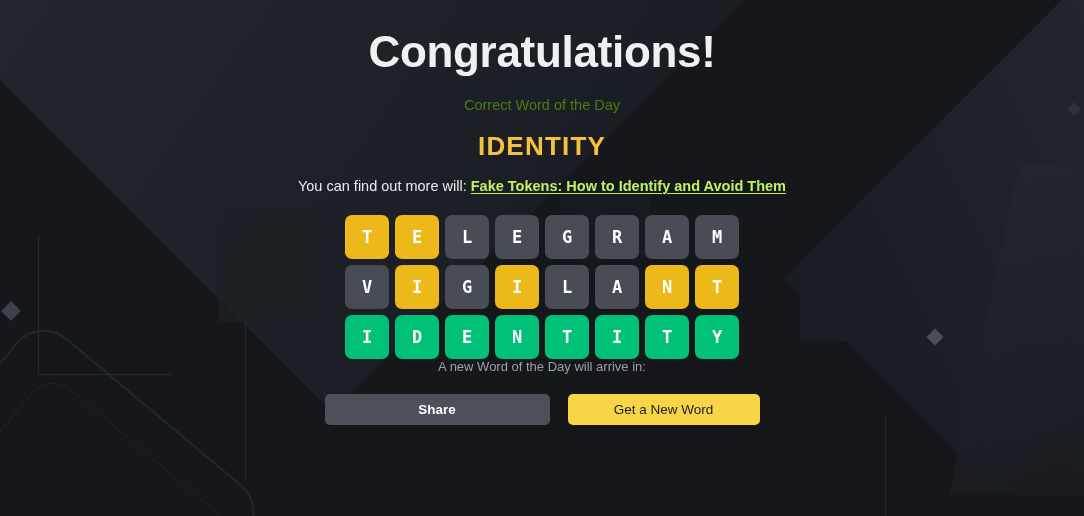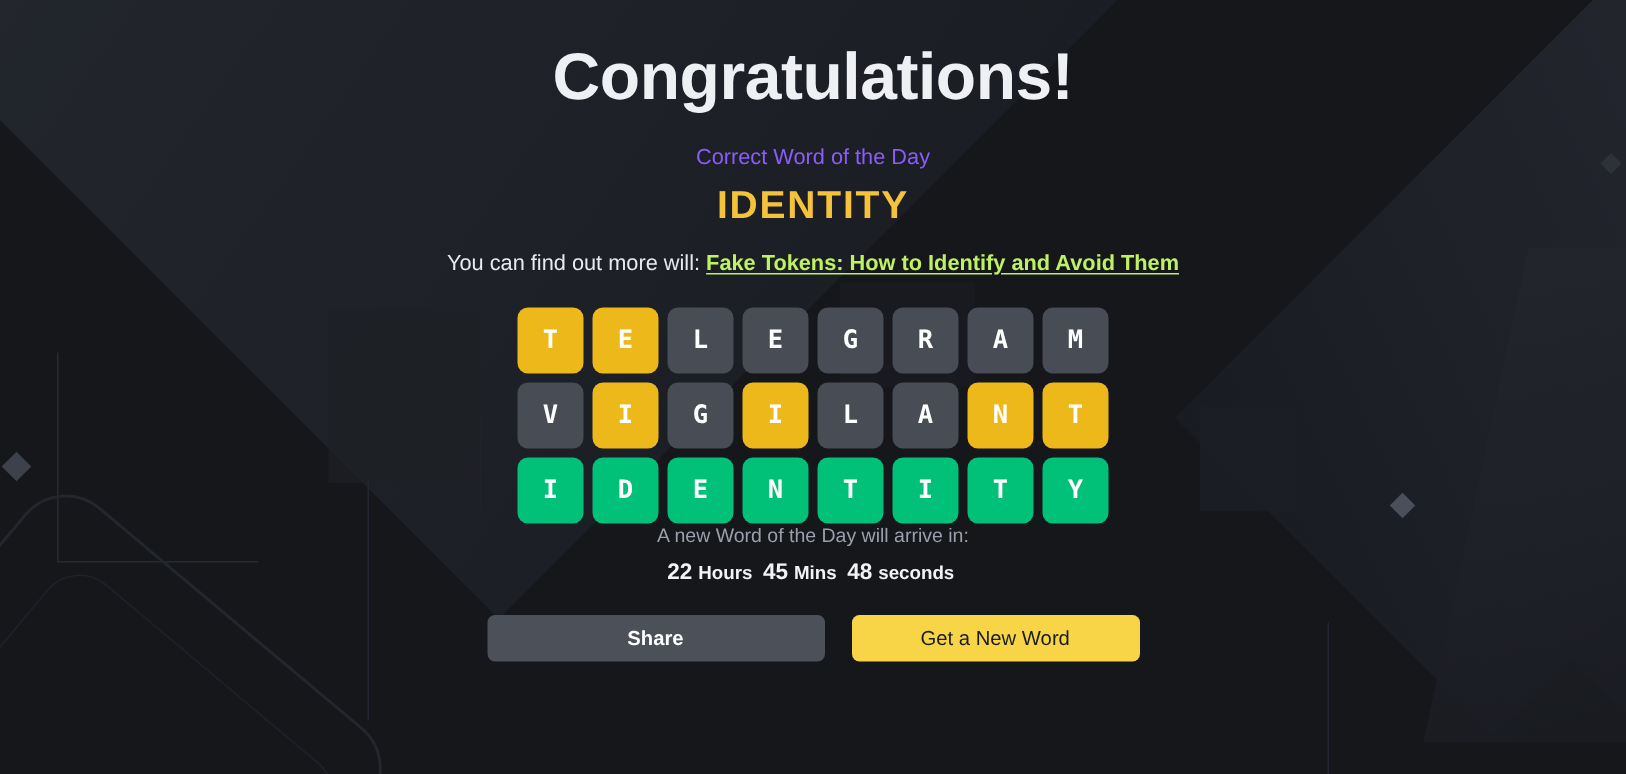--- a/index.html
+++ b/index.html
@@ -69,25 +69,25 @@
   }
 
   #page-title {
     margin-top:27px;
     font-size:44px; font-weight:bold; color:#eef0f4;
     letter-spacing:-.3px;
   }
 
   #subtitle {
     margin-top:20px;
-    font-size:14.5px; color:#8b5cf6; font-weight:400;
+    font-size:14.5px; color:#4d7c0f; font-weight:400;
   }
 
   #word-of-day {
-    margin-top:8px;
+    margin-top:18px;
     font-size:26px; font-weight:bold; color:#f5c33b;
     letter-spacing:1.2px;
   }
 
   #link-row {
     margin-top:16px;
     font-size:14.5px; color:#e8eaee;
   }
   #more-link {
     color:#bef264; text-decoration:underline;
@@ -201,27 +201,19 @@
         <div class="tile correct">N</div>
         <div class="tile correct">T</div>
         <div class="tile correct">I</div>
         <div class="tile correct">T</div>
         <div class="tile correct">Y</div>
       </div>
     </div>
 
   <div id="countdown-label">A new Word of the Day will arrive in:</div>
 
-  <div id="countdown-value">
-    <span class="cd-num">22</span>
-    <span class="cd-unit">Hours</span>
-    <span class="cd-num">45</span>
-    <span class="cd-unit">Mins</span>
-    <span class="cd-num">48</span>
-    <span class="cd-unit">seconds</span>
-  </div>
 
   <div id="button-row">
     <button class="btn" id="share-button">Share</button>
     <button class="btn" id="new-word-button">Get a New Word</button>
   </div>
 
 </div>
 
 </body></html>

